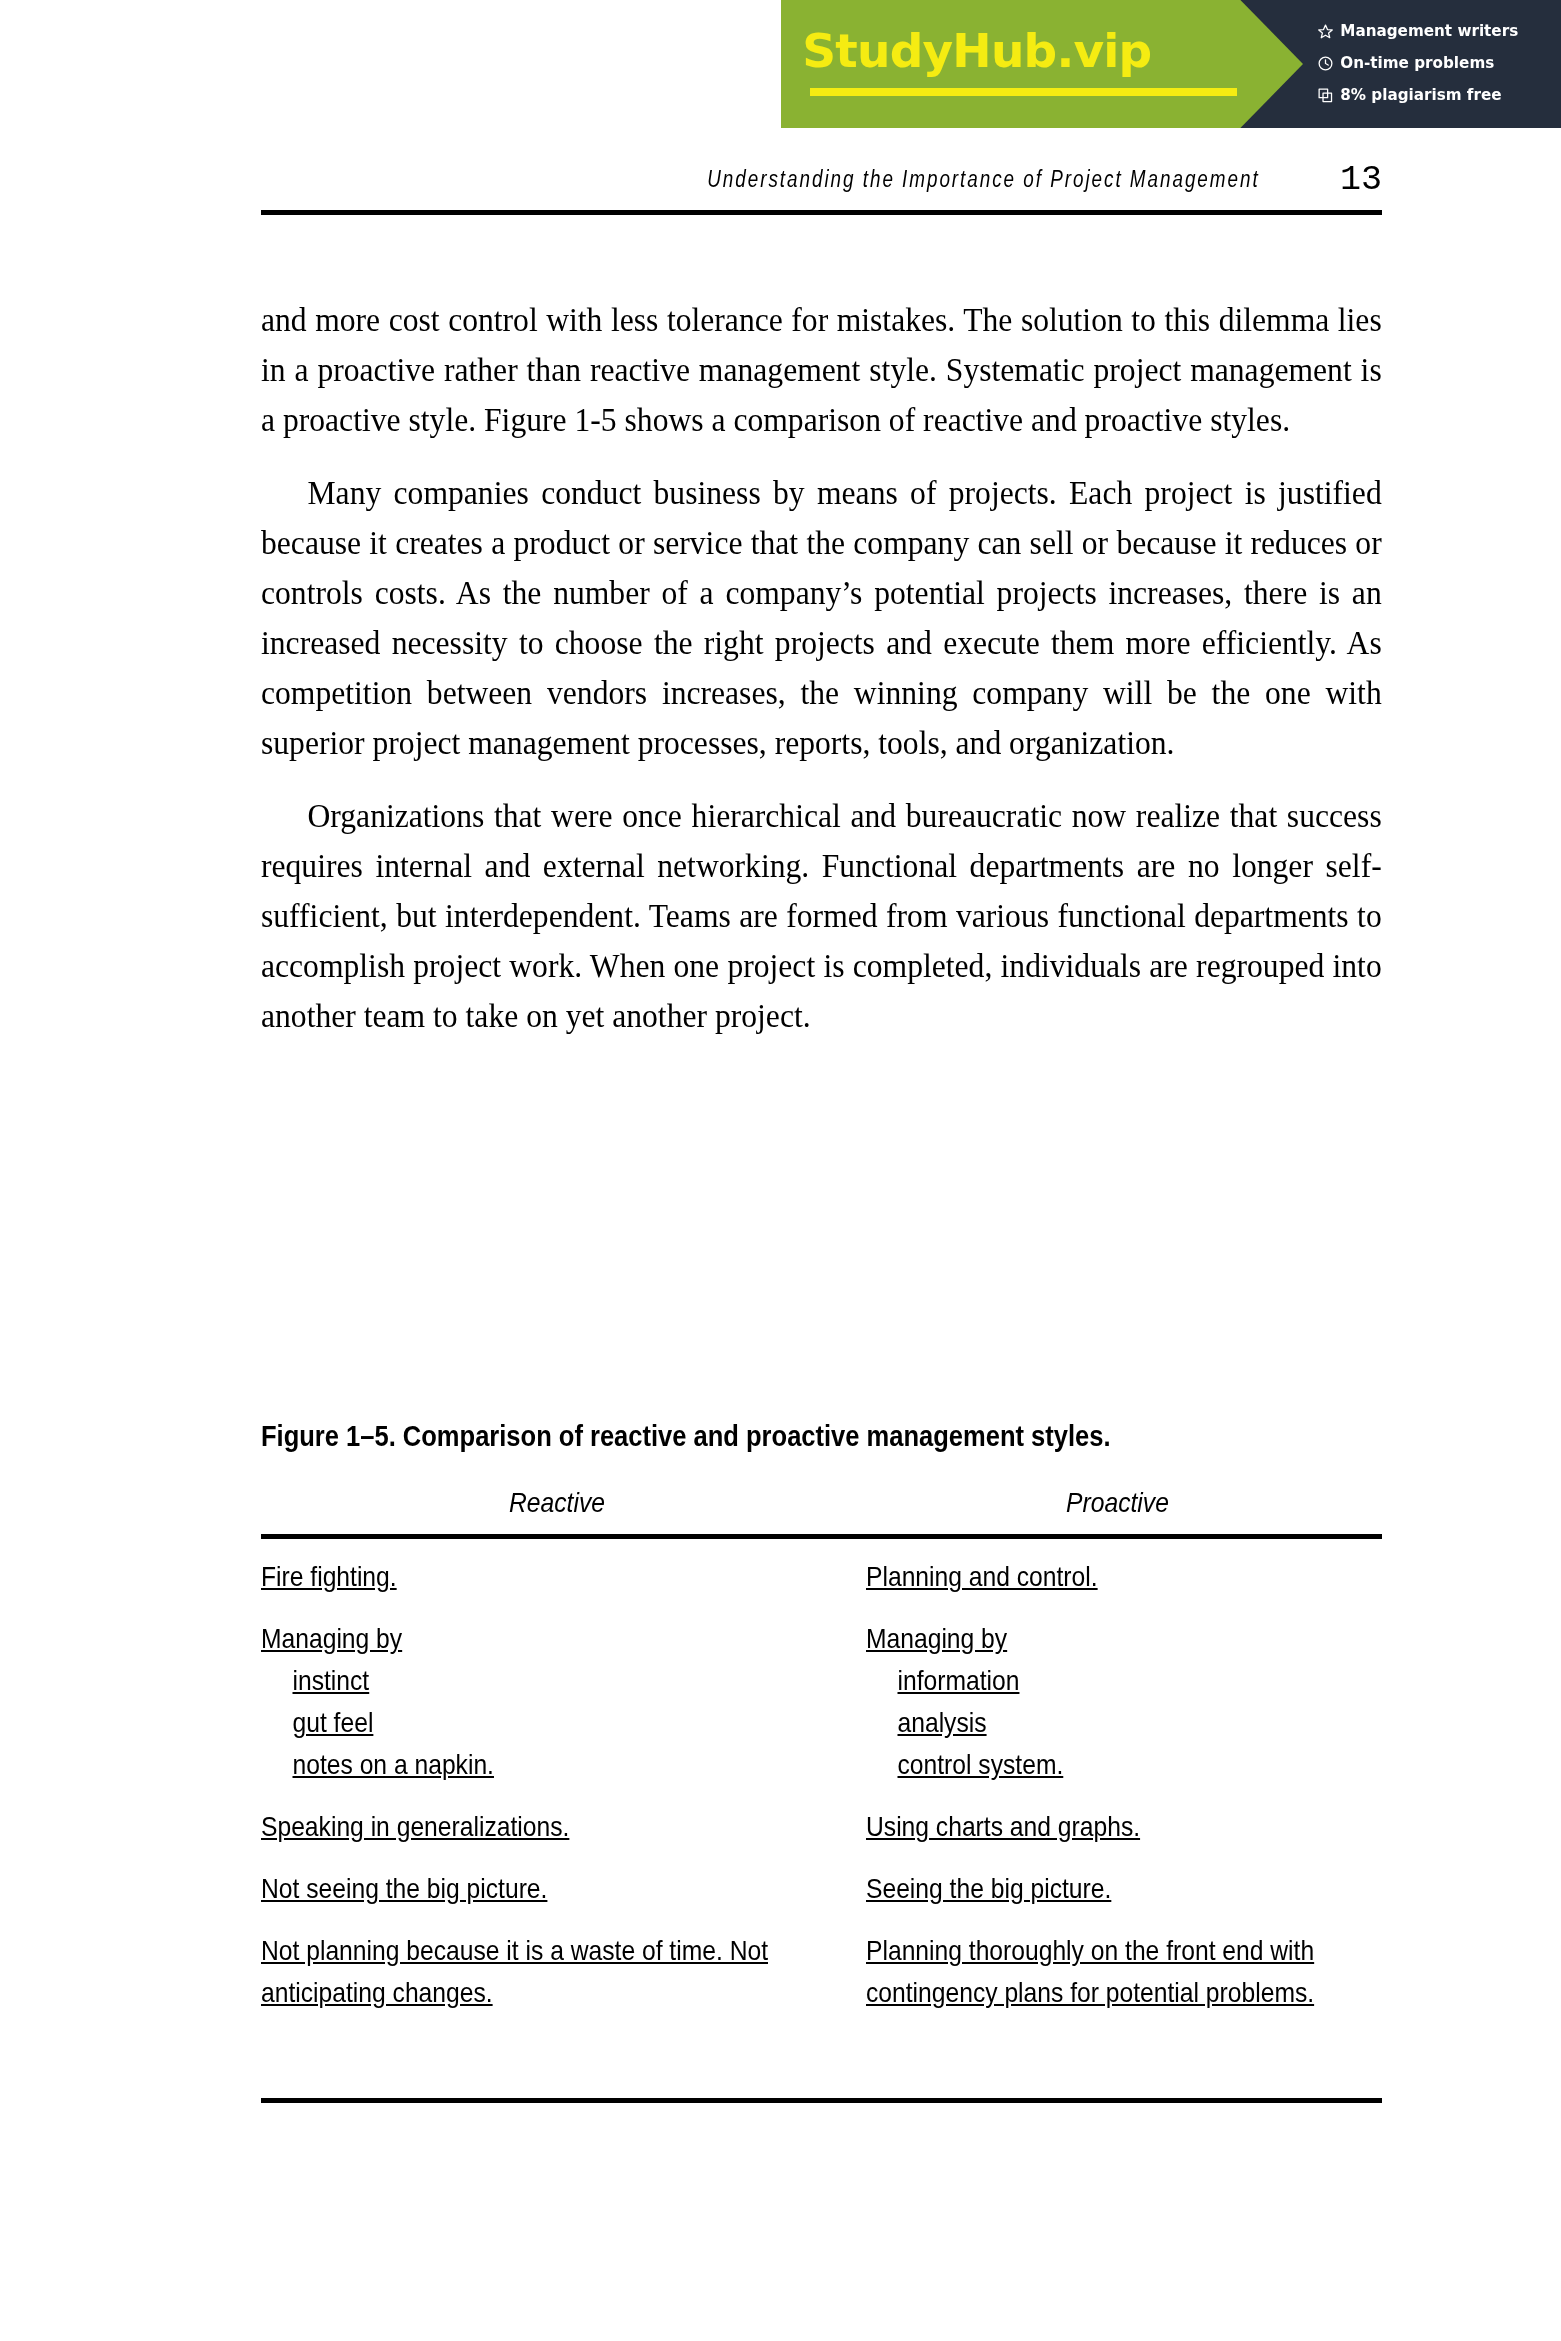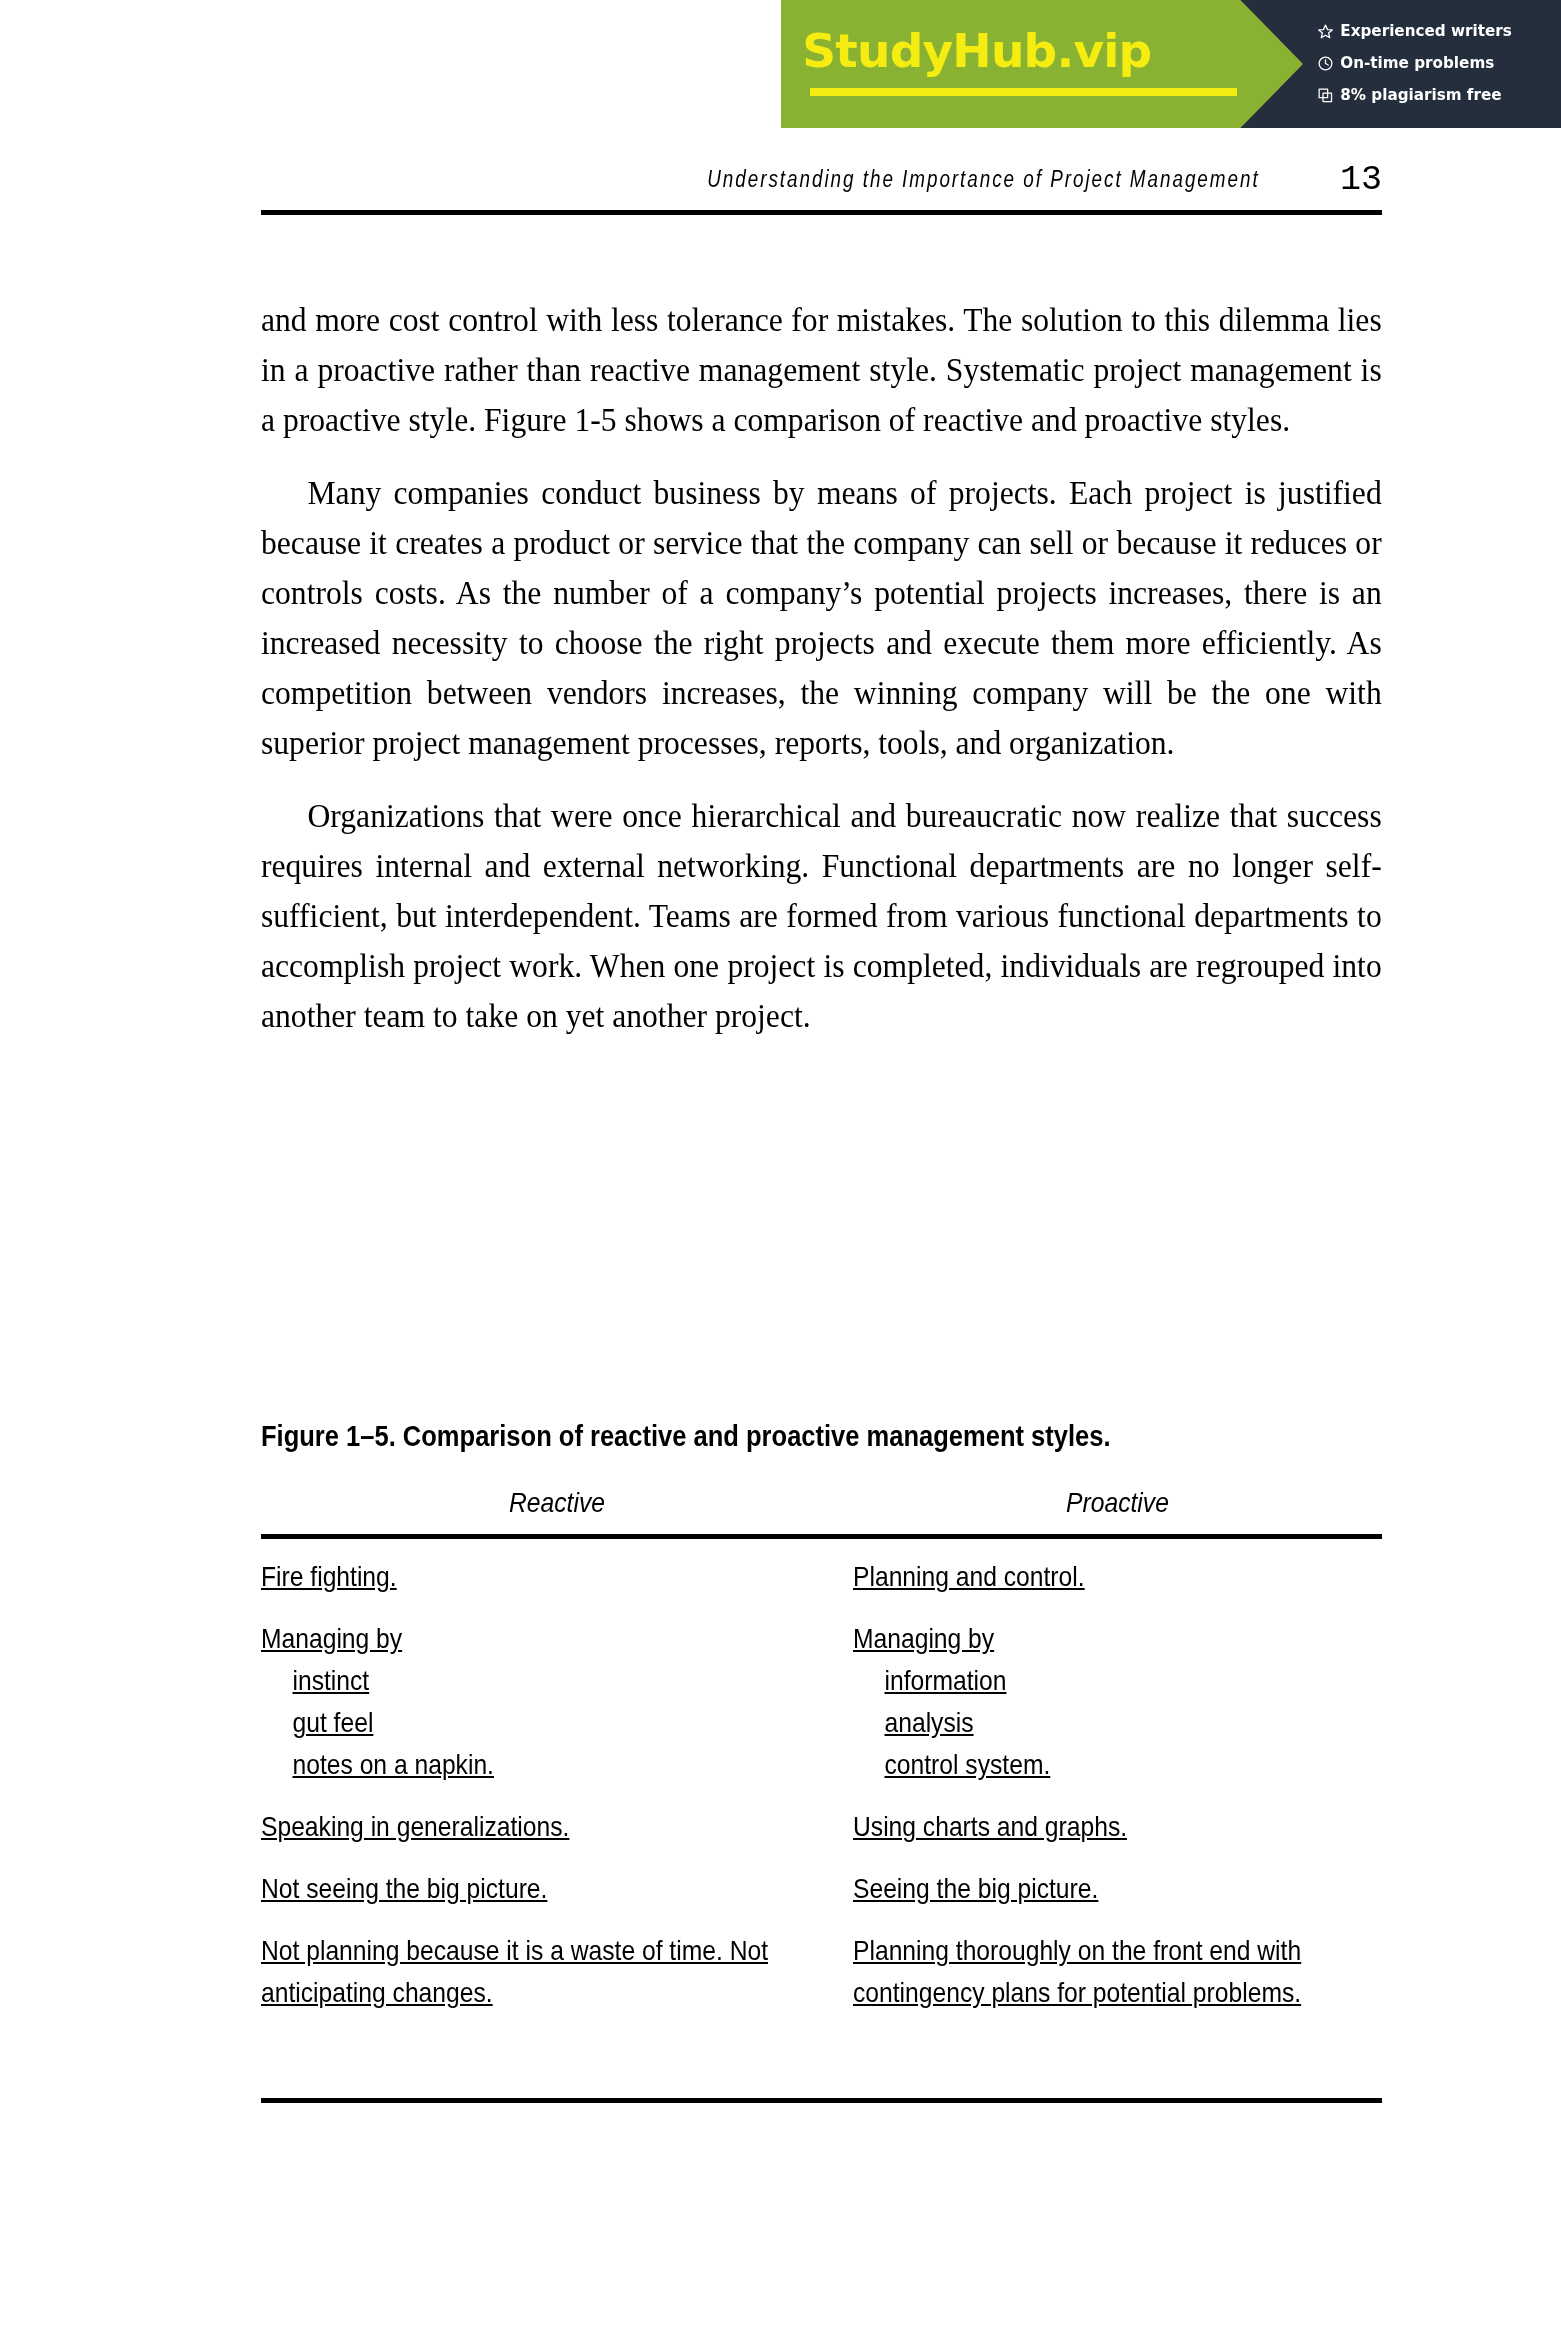--- a/index.html
+++ b/index.html
@@ -190,20 +190,21 @@
     top: 2098px;
     width: 1121px;
     height: 5.3px;
     background: #000;
   }
 
   .tbl-body { padding-top: 17px; }
   .tbl-row {
     display: flex;
     margin-bottom: 20px;
+    gap: 13px;
   }
   .tbl-cell {
     font-family: "Liberation Sans", sans-serif;
     font-size: 27.4px;
     line-height: 42px;
     color: #000;
     transform: scaleX(0.9);
     transform-origin: left top;
   }
   .tbl-cell.c1 { width: 592px; flex: 0 0 592px; }
@@ -220,21 +221,21 @@
     <div class="banner-logo">StudyHub.vip</div>
     <div class="banner-logo-underline"></div>
     <div class="banner-features">
 
       <div class="feature-row">
         <span class="feature-icon">
           <svg width="17" height="17" viewBox="0 0 24 24" fill="none" stroke="#ffffff" stroke-width="1.8" stroke-linejoin="round">
             <polygon points="12,3 14.8,9.2 21.5,9.8 16.4,14.2 18,20.8 12,17.3 6,20.8 7.6,14.2 2.5,9.8 9.2,9.2"></polygon>
           </svg>
         </span>
-        <span>Experienced writers</span>
+        <span>Management writers</span>
       </div>
 
       <div class="feature-row">
         <span class="feature-icon">
           <svg width="17" height="17" viewBox="0 0 24 24" fill="none" stroke="#ffffff" stroke-width="1.8" stroke-linecap="round">
             <circle cx="12" cy="12" r="9"></circle>
             <path d="M12 6.8 L12 12 L15.8 14.2"></path>
           </svg>
         </span>
         <span>On-time problems</span>

